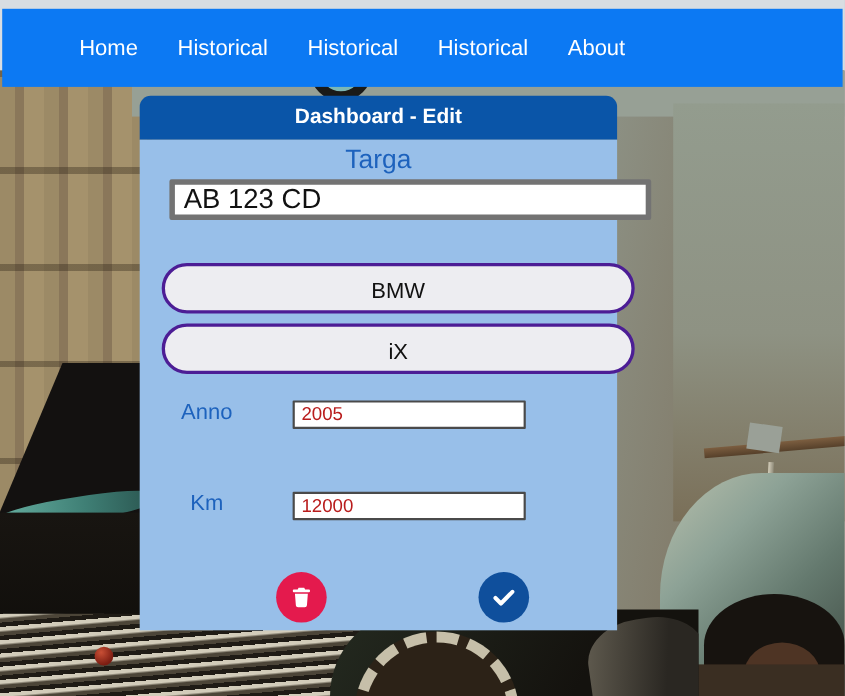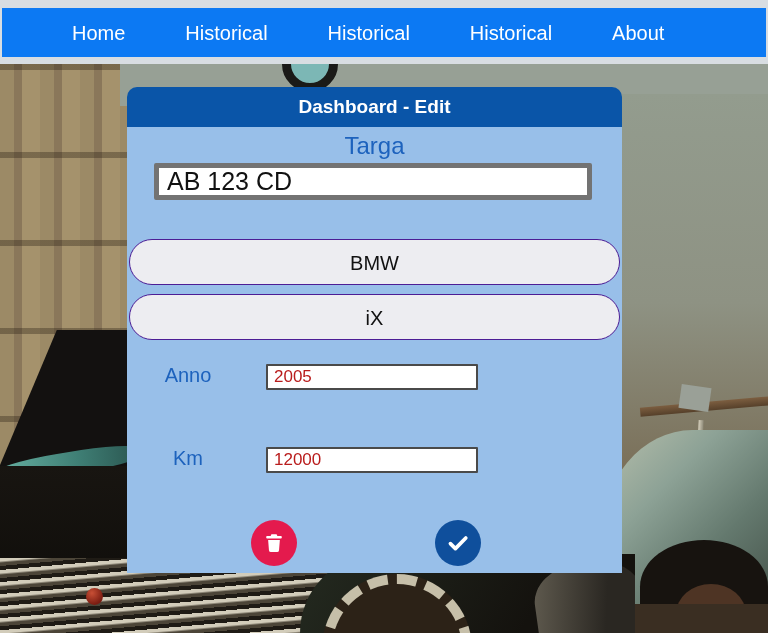--- a/index.html
+++ b/index.html
@@ -1,21 +1,21 @@
 <!DOCTYPE html>
 <html><head>
 <meta charset="utf-8">
 <style>
   html,body{margin:0;padding:0;}
   body{font-family:"Liberation Sans",sans-serif;background:#c9ced4;}
   .stage{position:relative;width:768px;height:633px;overflow:hidden;background:#d8dde2;}
 
   
-  .navbar{position:absolute;left:2px;right:2px;top:8px;height:49px;background:#0c79f3;
-          display:flex;align-items:center;padding-left:70px;gap:60px;z-index:5;}
+  .navbar{position:absolute;left:2px;right:2px;top:8px;height:71px;background:#0c79f3;
+          display:flex;align-items:center;padding-left:70px;gap:36px;z-index:5;}
   .nav-item{color:#fff;font-size:20px;line-height:56px;cursor:pointer;white-space:nowrap;}
 
   
   .photo{position:absolute;left:0;top:64px;width:768px;height:569px;overflow:hidden;z-index:1;
          background:linear-gradient(100deg,#8a7a5c 0%,#94927e 30%,#8e9488 62%,#77644d 100%);}
   .photo *{position:absolute;}
   .shelf{left:0;top:0;width:138px;height:520px;
          background:
            repeating-linear-gradient(180deg,rgba(40,30,18,.35) 0 6px,rgba(0,0,0,0) 6px 88px),
            repeating-linear-gradient(90deg,#9c8a66 0 14px,#8a775a 14px 22px,#a5926c 22px 40px);}
@@ -46,31 +46,31 @@
   .shape2{left:235px;top:8px;width:108px;height:80px;border-radius:45% 45% 0 0;
           background:linear-gradient(100deg,#615c50,#2a2722 65%);transform:rotate(-8deg);}
   .carright{left:600px;top:366px;width:168px;height:203px;border-radius:55% 0 0 0;
             background:linear-gradient(135deg,#b9c0ac 0%,#8da296 32%,#64796e 62%,#3f4b43 100%);}
   .arch{left:640px;top:476px;width:128px;height:93px;border-radius:50% 50% 0 0;
         background:#17130f;}
   .wheel{left:676px;top:520px;width:70px;height:60px;border-radius:50%;background:#4e3424;}
   .floorright{left:600px;top:540px;width:168px;height:29px;background:#3a2e22;}
 
   
-  .modal{position:absolute;left:127px;top:87px;width:495px;z-index:6;}
+  .modal{position:absolute;left:127px;top:87px;width:434px;z-index:6;}
   .modal-header{height:40px;background:#0a55a8;border-radius:10px 10px 0 0;color:#fff;
                 font-weight:bold;font-size:19px;text-align:center;line-height:40px;}
   .modal-body{position:relative;height:446px;background:#98bfe9;}
   .lbl{color:#1d62bd;font-size:24px;}
   .targa-label{position:absolute;top:5px;left:0;width:100%;text-align:center;}
   .targa-input{position:absolute;top:36px;left:27px;width:438px;height:37px;box-sizing:border-box;
                border:5px solid #737373;border-radius:2px;font-size:25px;padding:0 8px;
                font-family:"Liberation Sans",sans-serif;color:#111;background:#fff;}
-  .pill{position:absolute;left:2px;right:2px;height:46px;border-radius:23px;background:#ededf1;
-        border:1px solid #4c1d95;box-sizing:border-box;font-size:20px;color:#111;
+  .pill{position:absolute;left:20px;right:2px;height:46px;border-radius:23px;background:#ededf1;
+        border:3px solid #4c1d95;box-sizing:border-box;font-size:20px;color:#111;
         text-align:center;line-height:44px;cursor:pointer;font-family:"Liberation Sans",sans-serif;
         width:calc(100% - 4px);}
   .pill.brand{top:112px;}
   .pill.model{top:167px;}
   .field-row{position:absolute;left:0;width:100%;height:27px;}
   .field-row.anno{top:237px;}
   .field-row.km{top:320px;}
   .field-row .lbl{position:absolute;left:0;top:0;width:122px;text-align:center;font-size:20px;}
   .small-input{position:absolute;left:139px;top:0;width:212px;height:26px;box-sizing:border-box;
                border:2px solid #4a4a4a;border-radius:1px;font-size:17px;padding:0 6px;

